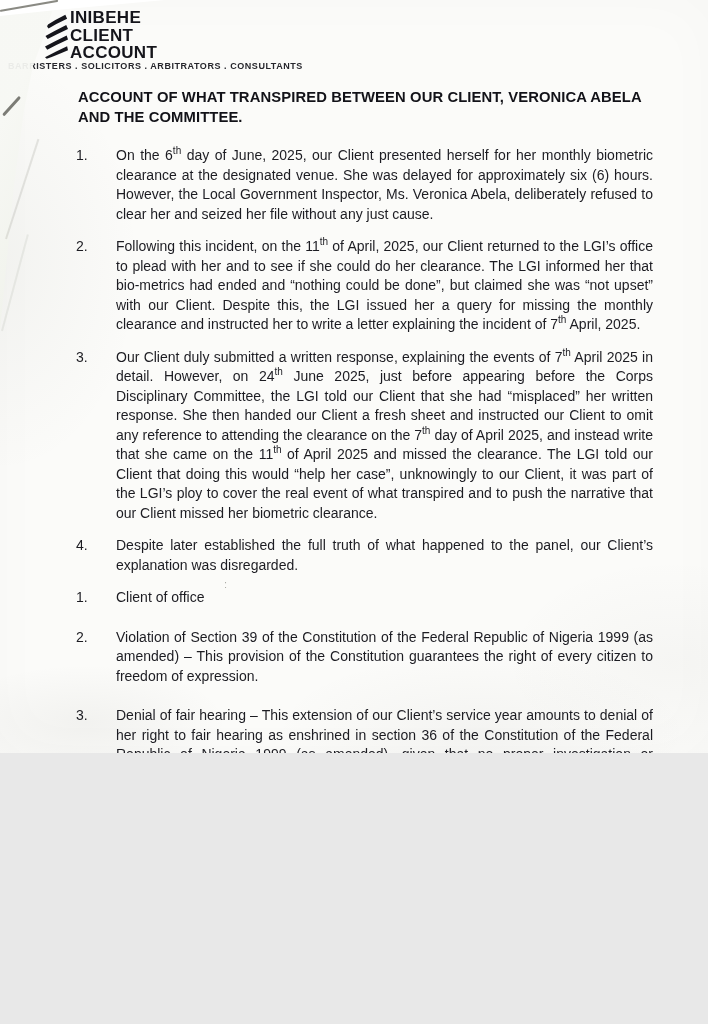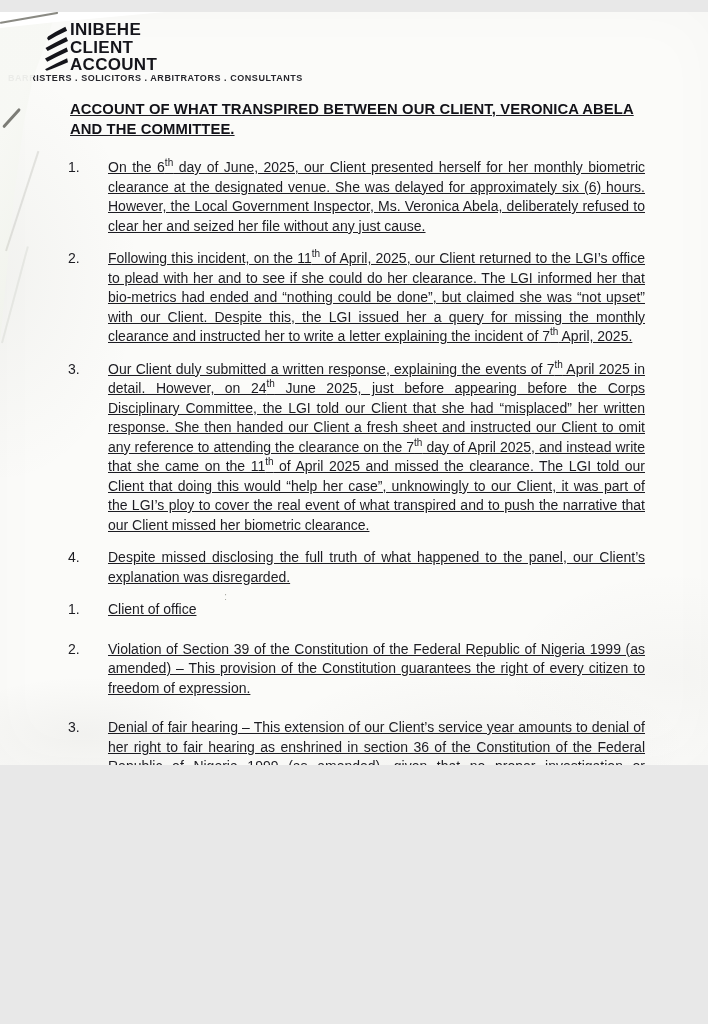--- a/index.html
+++ b/index.html
@@ -3,21 +3,21 @@
 <meta charset="utf-8">
 <style>
   * { margin: 0; padding: 0; box-sizing: border-box; }
   html, body { background: #e8e8e8; }
   body { font-family: "Liberation Sans", sans-serif; }
 
   .page {
     position: relative;
     width: 708px;
     height: 753px;
-    margin: 12px auto;
+    margin: 0 auto;
     overflow: hidden;
     color: #1c1c22;
     background:
       radial-gradient(ellipse 220px 90px at 12% 96%, rgba(70,70,60,0.05), transparent 65%),
       radial-gradient(ellipse 320px 120px at 68% 97%, rgba(70,70,60,0.04), transparent 65%),
       radial-gradient(ellipse 260px 160px at 95% 88%, rgba(70,70,60,0.03), transparent 65%),
       radial-gradient(ellipse 200px 300px at 0% 35%, rgba(90,95,80,0.05), transparent 70%),
       #fbfbf9;
     box-shadow: inset 0 0 60px rgba(0,0,0,0.02);
   }
@@ -62,21 +62,21 @@
     font-size: 17px; line-height: 17.5px; font-weight: bold;
     letter-spacing: 0.3px; color: #15151b;
   }
   .tagline {
     position: absolute; left: 8px; top: 61px;
     font-size: 9px; font-weight: bold; letter-spacing: 0.55px;
     color: #26262c; white-space: nowrap;
   }
 
   
-  .doc-body { position: absolute; top: 87px; left: 68px; width: 577px; z-index: 1; text-decoration: underline; }
+  .doc-body { position: absolute; top: 87px; left: 76px; width: 577px; z-index: 1; }
 
   .doc-title {
     font-size: 14.8px; line-height: 20px; font-weight: bold;
     color: #121218; margin: 0 0 19px 2px; text-align: left;
     letter-spacing: 0.1px;
   }
 
   .list-item {
     position: relative; padding-left: 40px;
     font-size: 14px; line-height: 19.5px;
@@ -145,21 +145,21 @@
         <div class="list-item">
           <span class="num">2.</span>
           <div><span>Following this incident, on the 11</span><sup>th</sup><span> of April, 2025, our Client returned to the LGI’s office to plead with her and to see if she could do her clearance. The LGI informed her that bio-metrics had ended and “nothing could be done”, but claimed she was “not upset” with our Client. Despite this, the LGI issued her a query for missing the monthly clearance and instructed her to write a letter explaining the incident of 7</span><sup>th</sup><span> April, 2025.</span></div>
         </div>
         <div class="list-item">
           <span class="num">3.</span>
           <div><span>Our Client duly submitted a written response, explaining the events of 7</span><sup>th</sup><span> April 2025 in detail. However, on 24</span><sup>th</sup><span> June 2025, just before appearing before the Corps Disciplinary Committee, the LGI told our Client that she had “misplaced” her written response. She then handed our Client a fresh sheet and instructed our Client to omit any reference to attending the clearance on the 7</span><sup>th</sup><span> day of April 2025, and instead write that she came on the 11</span><sup>th</sup><span> of April 2025 and missed the clearance. The LGI told our Client that doing this would “help her case”, unknowingly to our Client, it was part of the LGI’s ploy to cover the real event of what transpired and to push the narrative that our Client missed her biometric clearance.</span></div>
         </div>
         <div class="list-item">
           <span class="num">4.</span>
-          <div><span>Despite missed disclosing the full truth of what happened to the panel, our Client’s explanation was disregarded.</span></div>
+          <div><span>Despite later established the full truth of what happened to the panel, our Client’s explanation was disregarded.</span></div>
         </div>
       </div>
 
 
     <div class="charges">
         <div class="list-item">
           <span class="num">1.</span>
           <div><span>Client of office</span></div>
         </div>
         <div class="list-item">

